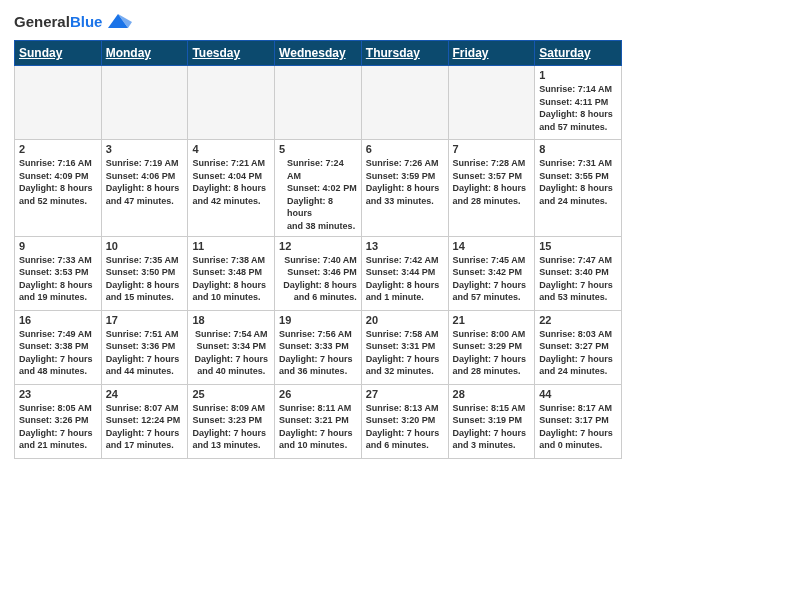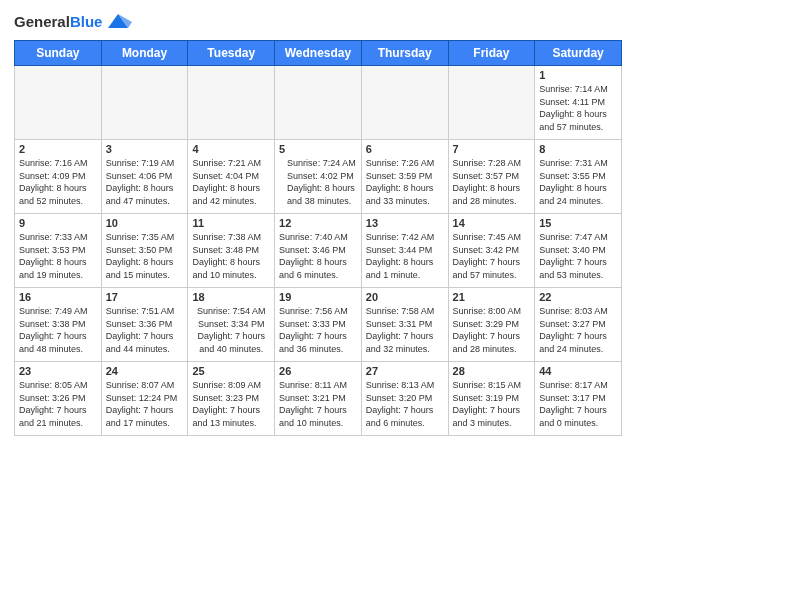--- a/index.html
+++ b/index.html
@@ -43,27 +43,28 @@
     .location {
       font-size: 14px;
       color: #555;
     }
     .calendar {
       width: 100%;
       border-collapse: collapse;
       border: 1px solid #bbb;
     }
     .calendar th {
-      background: #3b82f6;
+      background: #0c4a6e;
       color: #fff;
       font-size: 12px;
       font-weight: bold;
       padding: 5px 4px;
-      text-align: center;
+      text-align: left;
       border: 1px solid #1557b0;
+      text-decoration: underline;
     }
     .calendar td {
       width: calc(100% / 7);
       vertical-align: top;
       border: 1px solid #ccc;
       padding: 3px 4px;
       background: #fff;
       height: 74px;
       font-size: 9.5px;
       color: #333;
@@ -77,20 +78,21 @@
     .day-num {
       font-size: 11px;
       font-weight: bold;
       display: block;
       margin-bottom: 2px;
     }
     .day-info {
       font-size: 9px;
       line-height: 1.4;
       color: #333;
+      font-weight: bold;
     }
   </style>
 </head>
 <body>
 
 <div class="page">
   <div class="header">
     <div class="logo">
       <div style="font-size:15px;color:#333;">
         <span style="color:#333;font-weight:bold;">General</span><span style="color:#1a73e8;font-weight:bold;">Blue</span>
@@ -202,21 +204,21 @@
           </td>
           <td>
             <span class="day-num">11</span>
             <div class="day-info" style="white-space: pre-line;">Sunrise: 7:38 AM
 Sunset: 3:48 PM
 Daylight: 8 hours
 and 10 minutes.</div>
           </td>
           <td>
             <span class="day-num">12</span>
-            <div class="day-info" style="white-space: pre-line;">Sunrise: 7:40 AM
+            <div class="day-info" style="white-space: pre-line; text-align: right;">Sunrise: 7:40 AM
 Sunset: 3:46 PM
 Daylight: 8 hours
 and 6 minutes.</div>
           </td>
           <td>
             <span class="day-num">13</span>
             <div class="day-info" style="white-space: pre-line;">Sunrise: 7:42 AM
 Sunset: 3:44 PM
 Daylight: 8 hours
 and 1 minute.</div>

